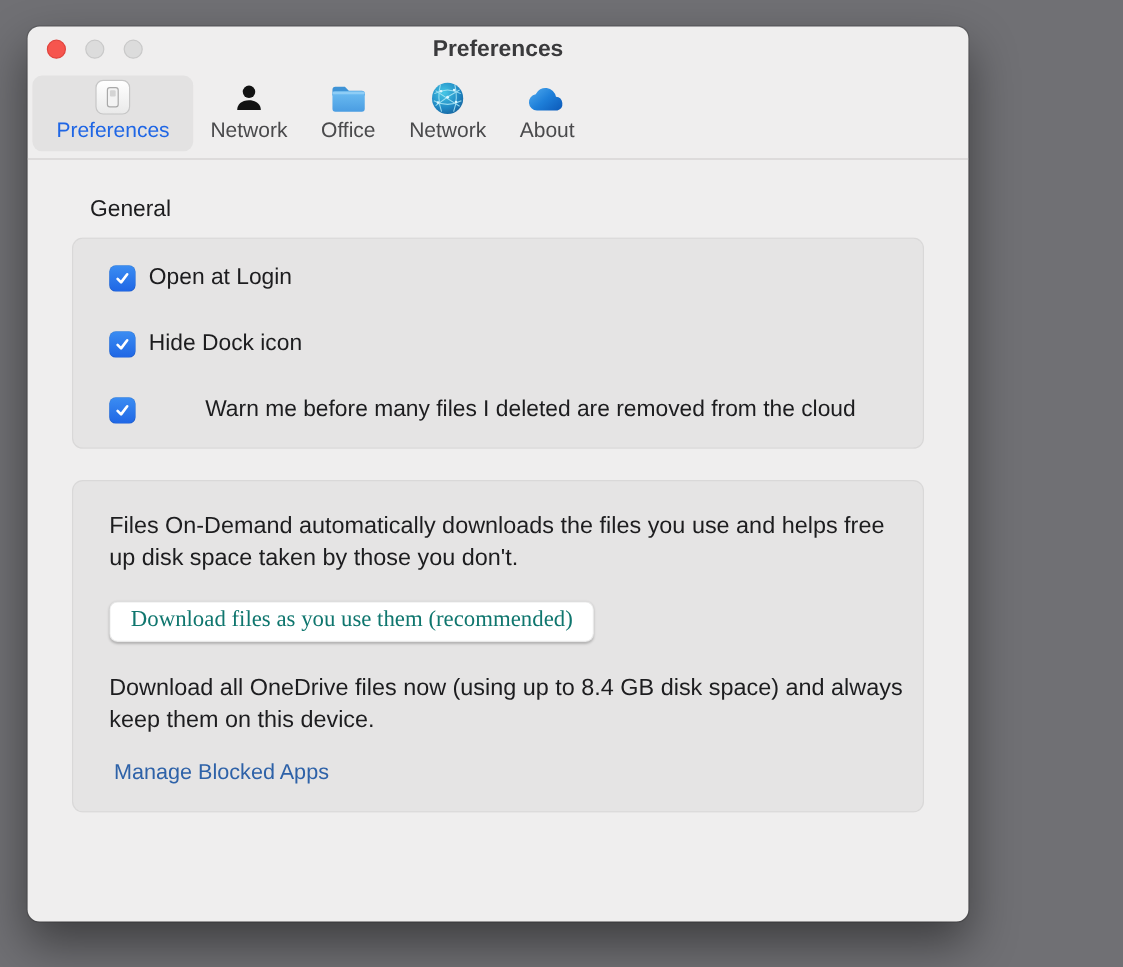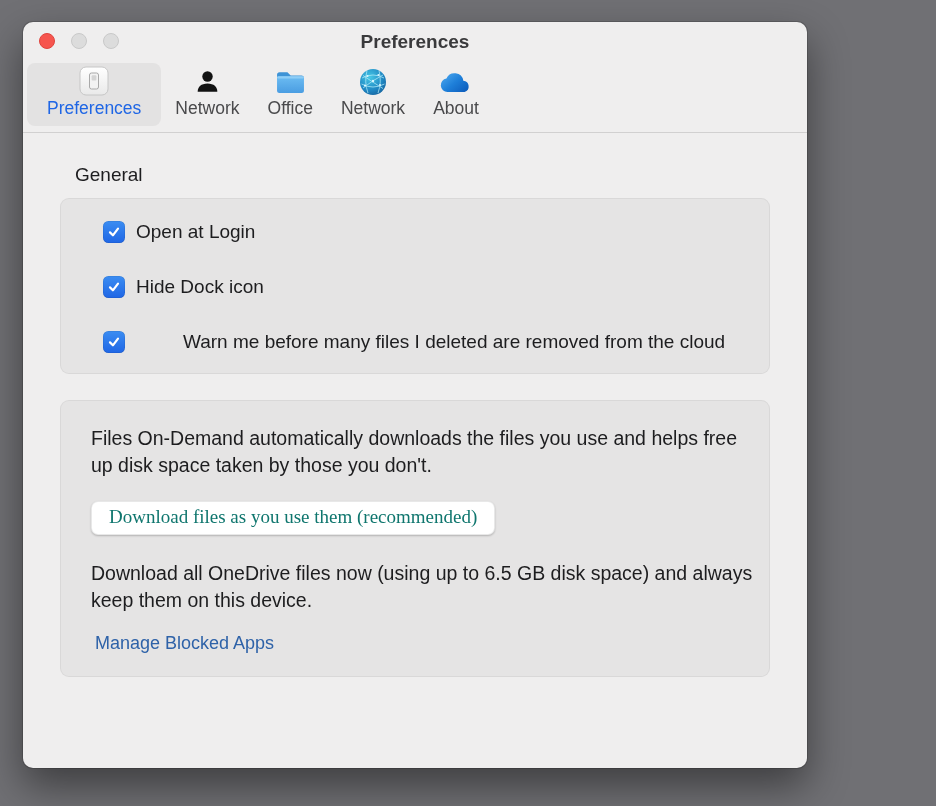--- a/index.html
+++ b/index.html
@@ -37,21 +37,21 @@
   .tab .icon-box { height:36px; display:flex; align-items:center; justify-content:center; }
   .tab .tab-label { font-size:17.5px; color:#4a4a4c; margin-top:2px; white-space:nowrap; }
   .tab.selected .tab-label { color:var(--accent,#1f66e5); }
   .divider { height:1px; background:#d1d0d0; width:100%; }
   
   .content { padding:31px 37px 0 37px; }
   .section-heading { font-size:19px; color:#1d1d1f; margin:0 0 12px 15px; }
   .group-box {
     background:#e5e4e4; border:1px solid rgba(0,0,0,.05); border-radius:9px;
   }
-  .general-box { padding:22px 30px 20px 42px; margin-bottom:26px; }
+  .general-box { padding:22px 30px 20px 30px; margin-bottom:26px; }
   .check-row { display:flex; align-items:center; margin-bottom:33px; }
   .check-row:last-child { margin-bottom:0;gap:47px; }
   .checkbox {
     width:22px; height:22px; border-radius:5.5px; flex:0 0 22px;
     background:linear-gradient(180deg,#3b8df2 0%, var(--accent,#1d6ae5) 100%);
     display:flex; align-items:center; justify-content:center;
     box-shadow:inset 0 0 0 .5px rgba(0,0,0,.12);
   }
   .checkbox svg { width:14px; height:14px; }
   .check-label { font-size:19px; margin-left:11px; }
@@ -212,19 +212,19 @@
             </svg>
         </div>
         <div class="check-label">Warn me before many files I deleted are removed from the cloud</div>
       </div>
     </div>
 
 
     <div class="group-box fod-box">
       <p class="fod-text">Files On-Demand automatically downloads the files you use and helps free up disk space taken by those you don't.</p>
       <button class="push-btn">Download files as you use them (recommended)</button>
-      <p class="fod-text">Download all OneDrive files now (using up to 6.5 GB disk space) and always keep them on this device.</p>
+      <p class="fod-text">Download all OneDrive files now (using up to 8.4 GB disk space) and always keep them on this device.</p>
       <br>
       <a class="blocked-link">Manage Blocked Apps</a>
     </div>
 
   </div>
 </div>
 
 </body></html>

